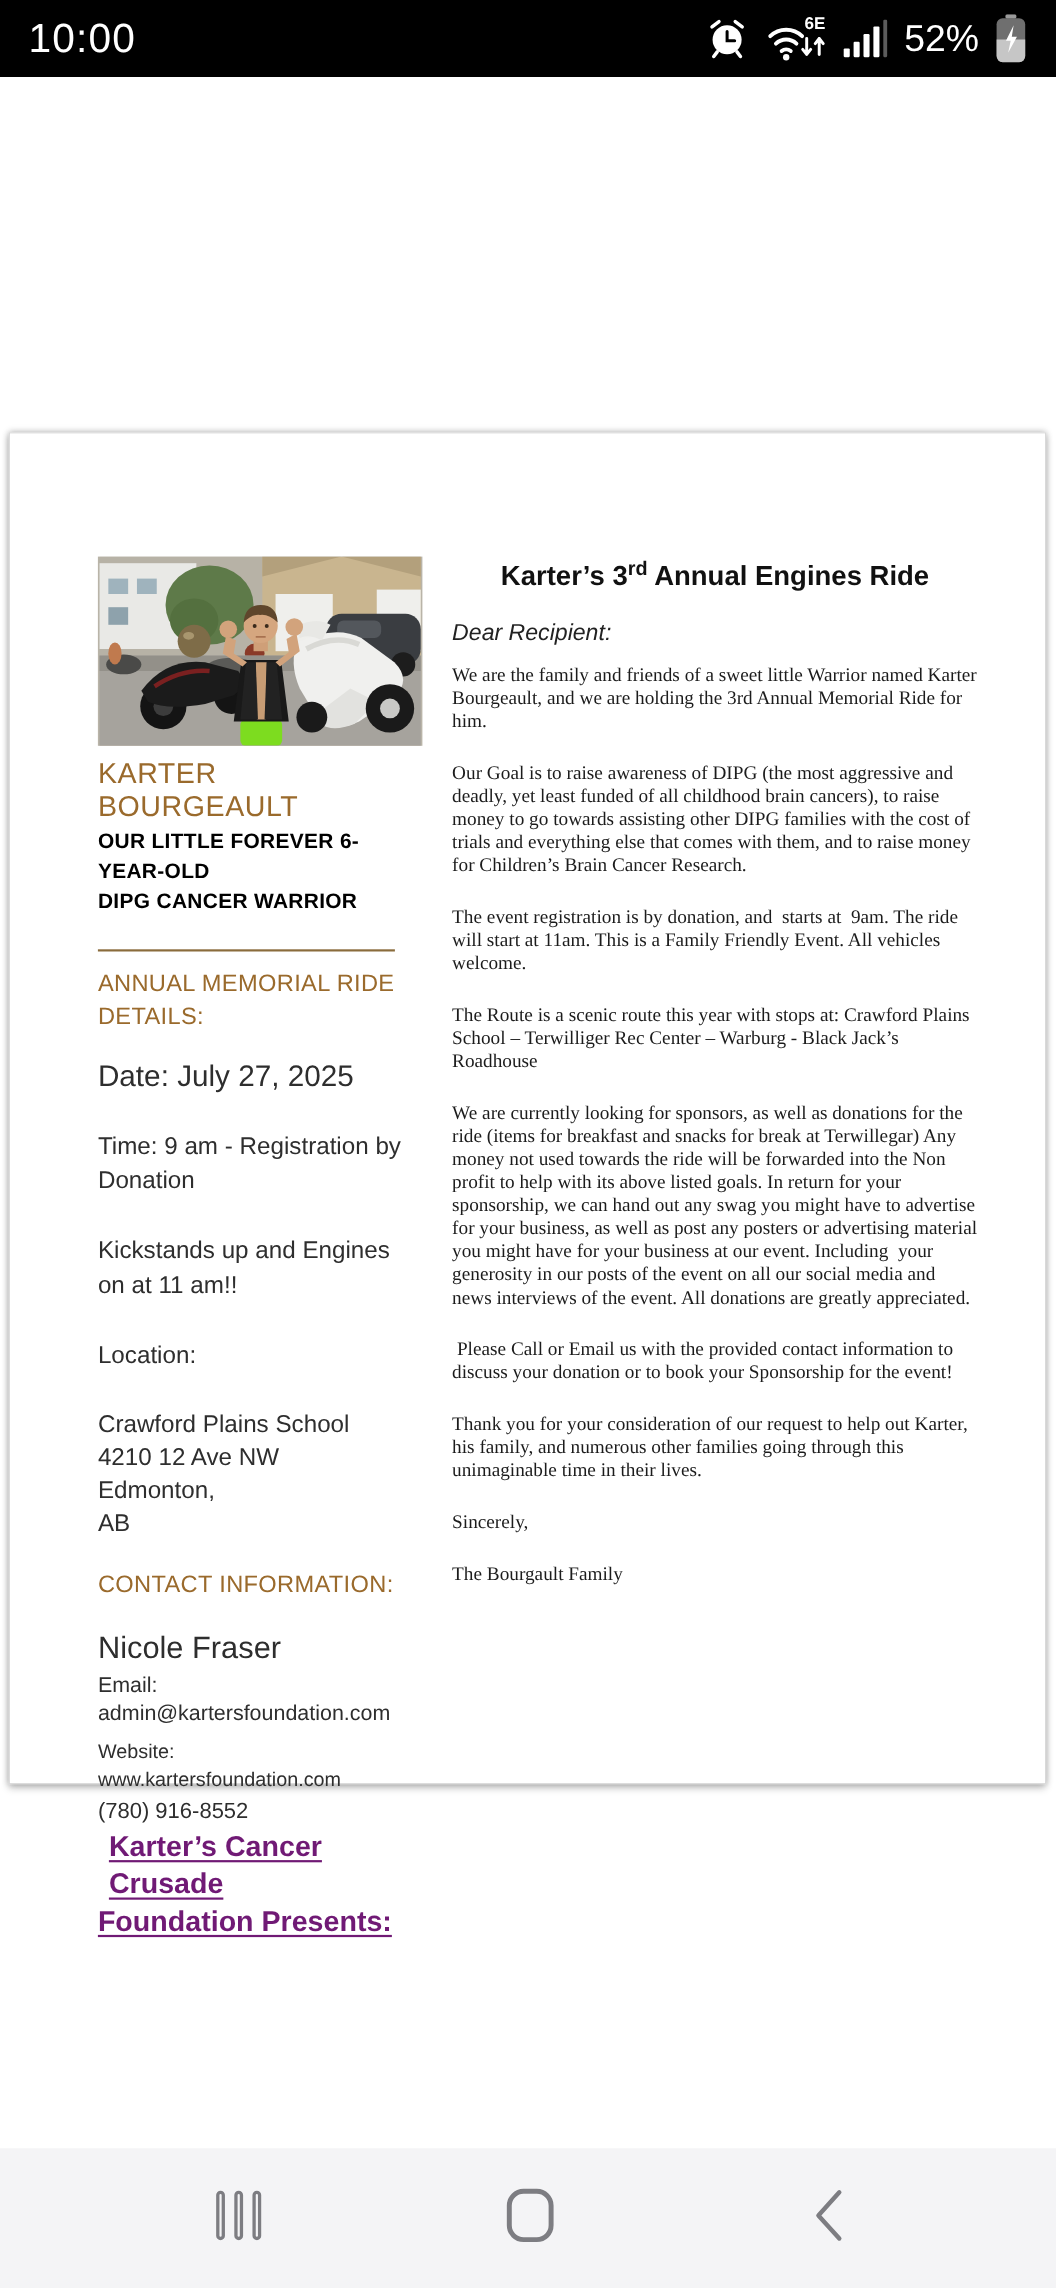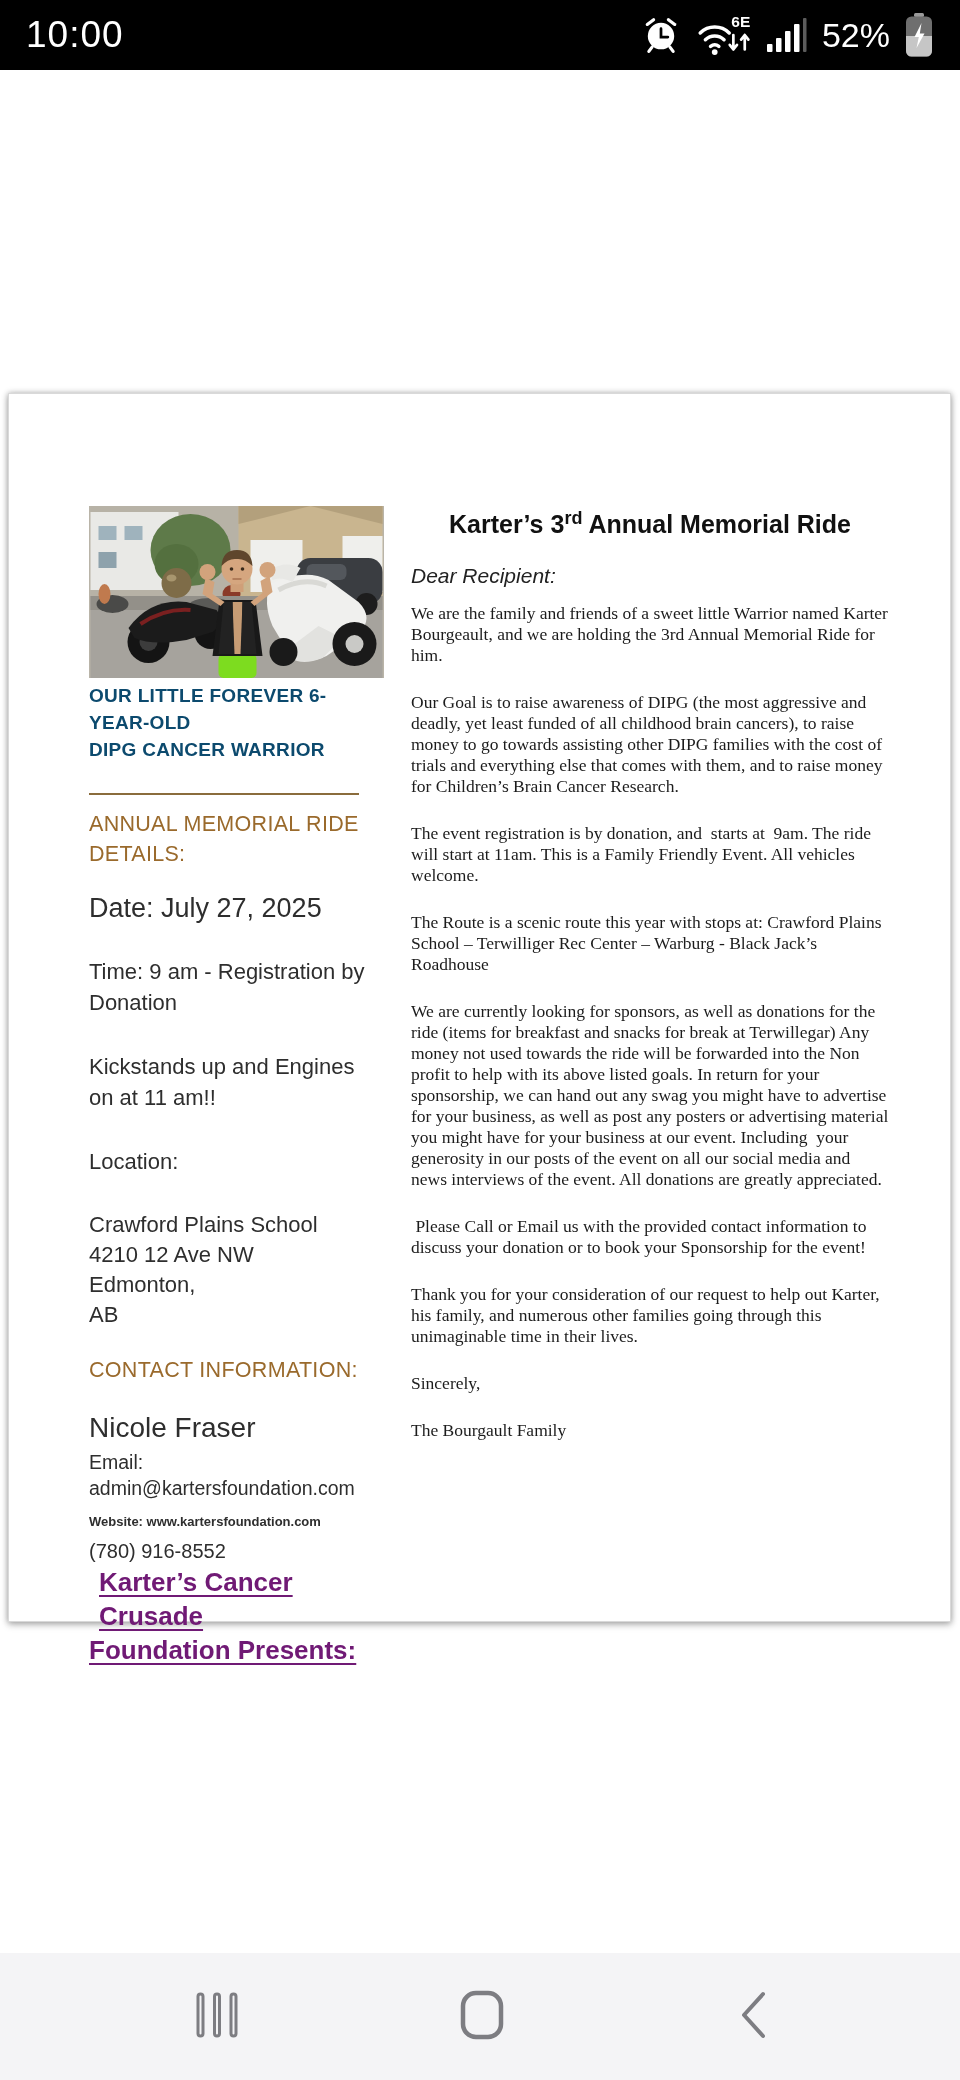--- a/index.html
+++ b/index.html
@@ -16,30 +16,30 @@
 
   
   .page-card { position:absolute; left:8px; top:393px; width:943px; height:1229px; background:#fff;
                border:1px solid #d9d9d9; box-shadow:0 0 6px rgba(0,0,0,0.28), 0 3px 7px rgba(0,0,0,0.22); }
 
   .left-col  { position:absolute; left:80px;  top:112px; width:295px; color:#2e2e2e; }
   .right-col { position:absolute; left:402px; top:115px; width:478px; color:#1c1c1c; }
 
   .photo-box { width:295px; height:172px; overflow:hidden; background:#b9b4a8; }
   .cap-name { margin-top:10px; font-size:26px; line-height:30px; color:#9a6a2c; letter-spacing:0.5px; }
-  .cap-sub  { margin-top:4px; font-size:19px; line-height:27px; font-weight:700; color:#0c4a6e; letter-spacing:0.3px; }
+  .cap-sub  { margin-top:4px; font-size:19px; line-height:27px; font-weight:700; color:#000000; letter-spacing:0.3px; }
   .gold-rule { margin-top:30px; width:270px; border-top:2px solid #8a6c3c; }
   .gold-head { margin-top:14px; font-size:21.5px; line-height:30px; color:#9a6a2c; letter-spacing:0.3px; }
   .lc-line  { font-size:27px; line-height:30px;margin-top:24px; }
   .lc-block { margin-top:33px; font-size:22px; line-height:31px; }
   .addr-line { font-size:22px; line-height:30px; white-space:pre-wrap; }
   .contact-head { margin-top:25px; }
   .contact-name { margin-top:28px; font-size:28px; line-height:30px; }
   .contact-sm { margin-top:6px; font-size:19.5px; line-height:26px; }
-  .contact-sm2 { margin-top:8px; font-size:13px; line-height:26px;font-weight:bold; }
+  .contact-sm2 { margin-top:8px; font-size:18px; line-height:26px; }
   .contact-phone { margin-top:2px; font-size:20px; line-height:28px; }
   .presents { font-size:26px; line-height:34px; font-weight:700; color:#701a75; }
   .presents .u { text-decoration:underline; text-decoration-thickness:2px; text-underline-offset:4px; }
   .presents .ind { padding-left:10px; }
 
   .letter-title { text-align:center; font-size:25px; line-height:30px; font-weight:700; color:#111; }
   .letter-title sup { font-size:18px; vertical-align:super; line-height:0; }
   .salutation { margin-top:24px; font-style:italic; font-size:21px; line-height:26px; color:#222; }
   .para { font-family:"Liberation Serif", serif; font-size:17.5px; line-height:21px; white-space:pre-wrap; margin-top:26px; }
   .para.first { margin-top:14px; }
@@ -150,20 +150,21 @@
           <polygon points="164,100 182,86 179,70 170,75 172,87 160,96" fill="#d2a37c"></polygon>
           <circle cx="177" cy="64" r="8" fill="#d2a37c"></circle>
           <rect x="140" y="74" width="13" height="12" fill="#cf9f78"></rect>
           <circle cx="146.5" cy="63" r="15.5" fill="#d5a67f"></circle>
           <path d="M131 60 Q132 44 146.5 44 Q161 44 162 60 Q154 52 146 53 Q138 52 131 60 Z" fill="#5f462c"></path>
           <circle cx="141" cy="63" r="1.8" fill="#3a2a1c"></circle>
           <circle cx="152" cy="63" r="1.8" fill="#3a2a1c"></circle>
           <path d="M142 73 L151 73" stroke="#a87250" stroke-width="1.6"></path>
         </svg>
       </div>
+      <div class="cap-name">KARTER BOURGEAULT</div>
       <div class="cap-sub">
         <div>OUR LITTLE FOREVER 6-YEAR-OLD</div>
         <div>DIPG CANCER WARRIOR</div>
       </div>
       <div class="gold-rule"></div>
       <div class="gold-head">ANNUAL MEMORIAL RIDE DETAILS:</div>
       <div class="lc-line">Date: July 27, 2025</div>
       <div class="lc-block">Time: 9 am - Registration by Donation</div>
       <div class="lc-block">Kickstands up and Engines on at 11 am!!</div>
       <div class="lc-block">Location:</div>
@@ -178,21 +179,21 @@
       <div class="contact-sm2">Website: www.kartersfoundation.com</div>
       <div class="contact-phone">(780) 916-8552</div>
       <div class="presents">
         <div class="u ind">Karter’s Cancer Crusade</div>
         <div class="u">Foundation Presents:</div>
       </div>
     </div>
 
     <div class="right-col">
       <div class="letter-title">
-        <span>Karter’s 3</span><sup>rd</sup><span> Annual Memorial Ride</span>
+        <span>Karter’s 3</span><sup>rd</sup><span> Annual Engines Ride</span>
       </div>
       <div class="salutation">Dear Recipient:</div>
       <p class="para first">We are the family and friends of a sweet little Warrior named Karter Bourgeault, and we are holding the 3rd Annual Memorial Ride for him.</p>
       <p class="para">Our Goal is to raise awareness of DIPG (the most aggressive and deadly, yet least funded of all childhood brain cancers), to raise money to go towards assisting other DIPG families with the cost of trials and everything else that comes with them, and to raise money for Children’s Brain Cancer Research.</p>
       <p class="para">The event registration is by donation, and  starts at  9am. The ride will start at 11am. This is a Family Friendly Event. All vehicles welcome.</p>
       <p class="para">The Route is a scenic route this year with stops at: Crawford Plains School – Terwilliger Rec Center – Warburg - Black Jack’s Roadhouse</p>
       <p class="para">We are currently looking for sponsors, as well as donations for the ride (items for breakfast and snacks for break at Terwillegar) Any money not used towards the ride will be forwarded into the Non profit to help with its above listed goals. In return for your sponsorship, we can hand out any swag you might have to advertise for your business, as well as post any posters or advertising material you might have for your business at our event. Including  your generosity in our posts of the event on all our social media and news interviews of the event. All donations are greatly appreciated.</p>
       <p class="para"> Please Call or Email us with the provided contact information to discuss your donation or to book your Sponsorship for the event!</p>
       <p class="para">Thank you for your consideration of our request to help out Karter, his family, and numerous other families going through this unimaginable time in their lives.</p>
       <p class="para">Sincerely,</p>

